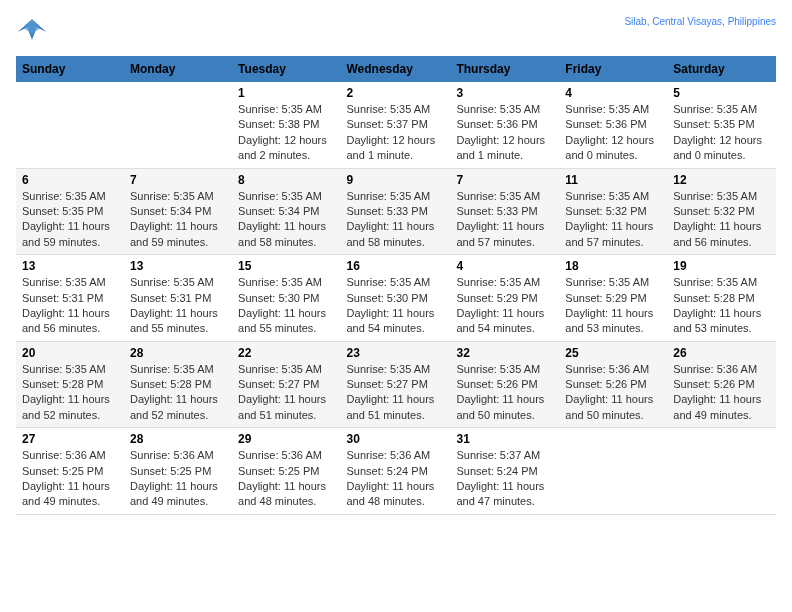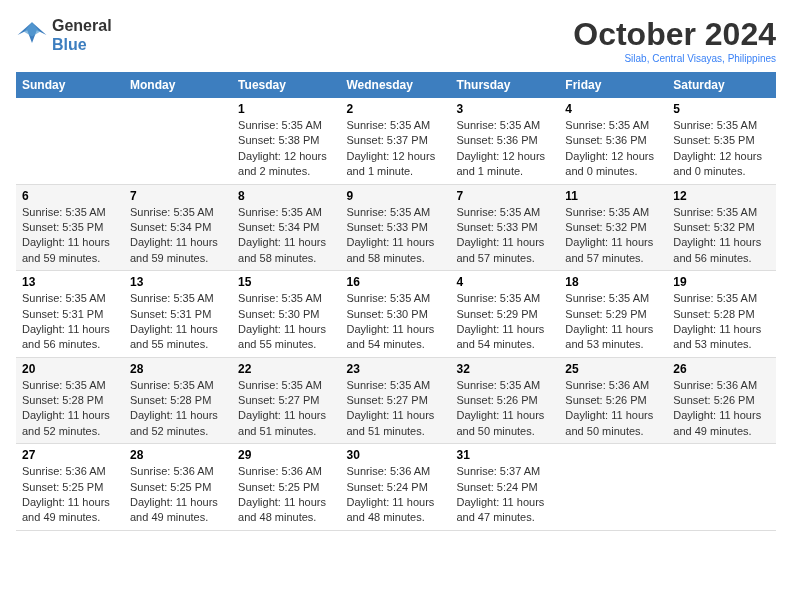--- a/index.html
+++ b/index.html
@@ -37,21 +37,21 @@
       font-size: 10px;
       color: #3b82f6;
     }
     table {
       width: 100%;
       border-collapse: collapse;
       font-size: 11px;
     }
     thead tr th {
       background-color: #3d7ebf;
-      color: #ffffff;
+      color: #000000;
       text-align: left;
       padding: 6px 6px;
       font-size: 12px;
       font-weight: bold;
     }
     tbody tr {
       border-bottom: 1px solid #ddd;
     }
     tbody tr:nth-child(odd) {
       background: #fff;
@@ -79,29 +79,22 @@
   </style>
 </head>
 <body>
 
 <div class="header">
   <div class="logo">
     <svg class="logo-bird" viewBox="0 0 40 40" xmlns="http://www.w3.org/2000/svg">
       <polygon points="20,4 38,20 26,14 20,30 14,14 2,20" fill="#3d7ebf"></polygon>
       <polygon points="20,4 30,16 20,22 10,16" fill="#5a9fd4" opacity="0.7"></polygon>
     </svg>
-    <div>
-      <div style="font-size:16px;font-weight:bold;color:#333;line-height:1.2;">
-        <span style="color:#333;">General</span>
-      </div>
-      <div style="font-size:16px;font-weight:bold;color:#3d7ebf;line-height:1.2;">Blue</div>
-    </div>
   </div>
   <div class="title-block">
-    <div class="month-title">October 2024</div>
     <div class="location">Silab, Central Visayas, Philippines</div>
   </div>
 </div>
 
 <table>
   <thead>
     <tr>
     <th>Sunday</th>
         <th>Monday</th>
         <th>Tuesday</th>

